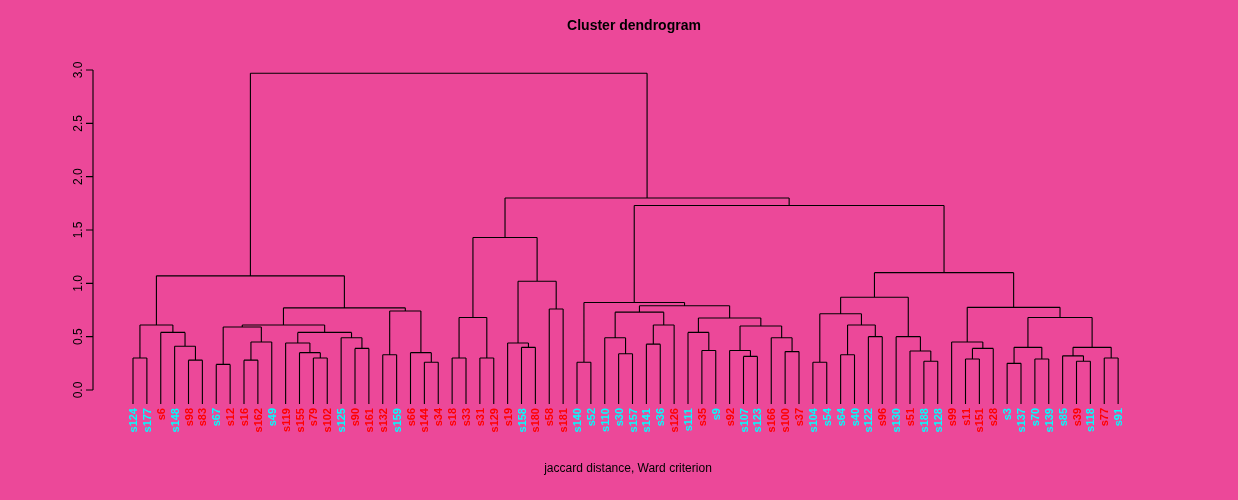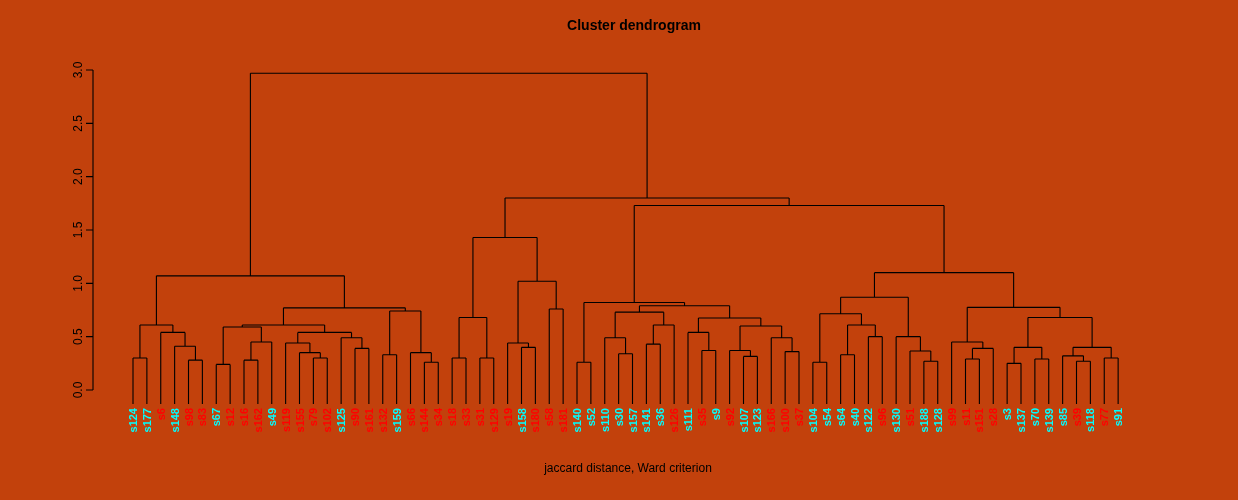--- a/index.html
+++ b/index.html
@@ -1,16 +1,16 @@
 <!DOCTYPE html>
 <html><head>
 <meta charset="utf-8">
 <style>
   html,body{margin:0;padding:0;background:#ffffff;}
-  .stage{position:relative;width:1238px;height:500px;background:#c2410c;overflow:hidden;
+  .stage{position:relative;width:1238px;height:500px;background:#ec4899;overflow:hidden;
          font-family:"Liberation Sans", sans-serif;}
   svg text{font-family:"Liberation Sans", sans-serif;}
   .title{font-size:14px;font-weight:bold;fill:#000000;}
   .xlab{font-size:12px;fill:#000000;}
   .tick-label{font-size:12px;fill:#000000;}
   .leaf-label{font-size:11px;font-weight:bold;}
 </style>
 </head>
 <body>
 

